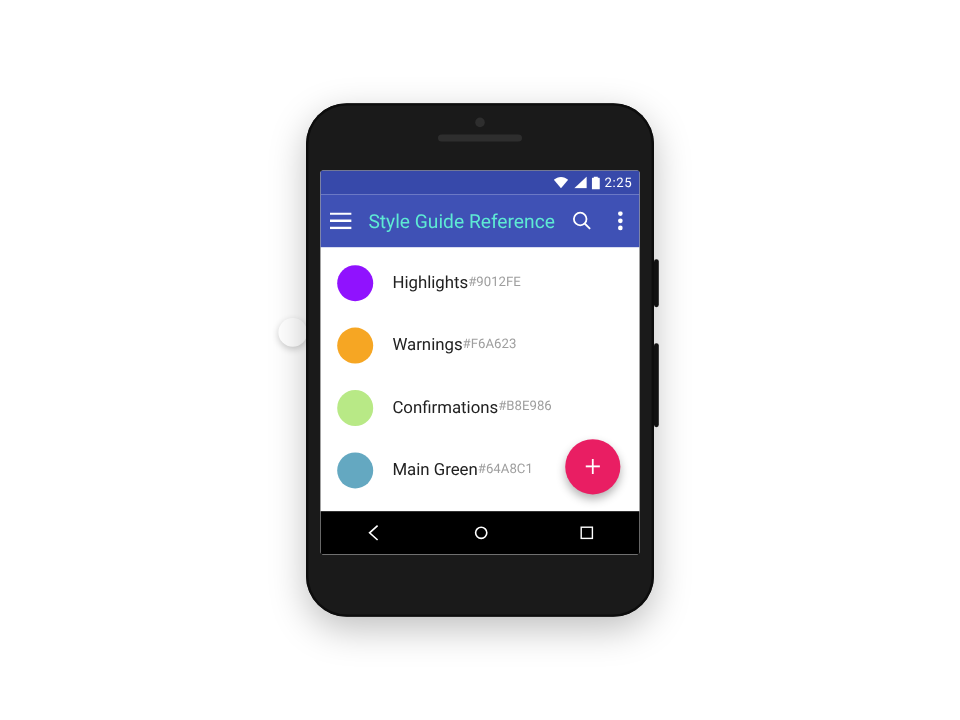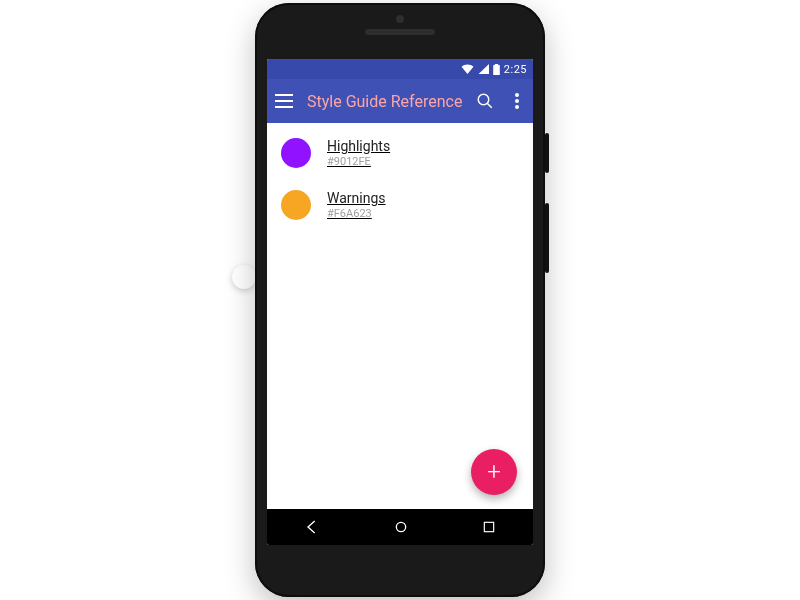--- a/index.html
+++ b/index.html
@@ -21,21 +21,21 @@
     width: 24px;
     height: 24px;
     border-radius: 50%;
     background: #ffffff;
     box-shadow: 0 2px 6px rgba(0,0,0,.2);
   }
   
   .phone {
     position: relative;
     width: 290px;
-    height: 594px;
+    height: 428px;
     background: #1a1a1a;
     border-radius: 34px;
     box-shadow: 0 10px 30px rgba(0,0,0,.25), inset 0 0 0 2px #0d0d0d;
     padding: 56px 12px 52px 12px;
   }
   .phone::before, .phone::after {
     content: "";
     position: absolute;
     background: #0d0d0d;
     border-radius: 6px;
@@ -88,21 +88,21 @@
     gap: 4px;
     padding: 0 6px;
     font-size: 11px;
   }
   .status-bar svg { display: block; }
   .status-time { font-weight: 400; letter-spacing: .5px; }
   
   .app-bar {
     height: 44px;
     background: #3f51b5;
-    color: #fca5a5;
+    color: #5eead4;
     display: flex;
     align-items: center;
     padding: 0 8px;
     gap: 14px;
   }
   .app-bar .title {
     flex: 1;
     font-size: 16px;
     font-weight: 400;
     white-space: nowrap;
@@ -131,21 +131,21 @@
     height: 52px;
     padding: 0 14px;
     gap: 16px;
   }
   .swatch {
     width: 30px;
     height: 30px;
     border-radius: 50%;
     flex: none;
   }
-  .row .txt { display: flex; flex-direction: column; line-height: 1.2; text-decoration: underline; }
+  .row .txt { display: flex; line-height: 1.2; }
   .row .name { font-size: 14px; color: #212121; }
   .row .hex  { font-size: 11px; color: #9e9e9e; }
   
   .fab {
     position: absolute;
     right: 16px;
     bottom: 50px;
     width: 46px;
     height: 46px;
     border-radius: 50%;
@@ -228,20 +228,34 @@
         </div>
       </div>
       <div class="row">
         <div class="swatch" style="background:#F6A623"></div>
         <div class="txt">
           <span class="name">Warnings</span>
           <span class="hex">#F6A623</span>
         </div>
       </div>
       <div class="row">
+        <div class="swatch" style="background:#B8E986"></div>
+        <div class="txt">
+          <span class="name">Confirmations</span>
+          <span class="hex">#B8E986</span>
+        </div>
+      </div>
+      <div class="row">
+        <div class="swatch" style="background:#64A8C1"></div>
+        <div class="txt">
+          <span class="name">Main Green</span>
+          <span class="hex">#64A8C1</span>
+        </div>
+      </div>
+      <div class="row">
         
         
       </div>
     </div>
 
     <div class="fab">
       <span>+</span>
     </div>
 
     <div class="nav-bar">

